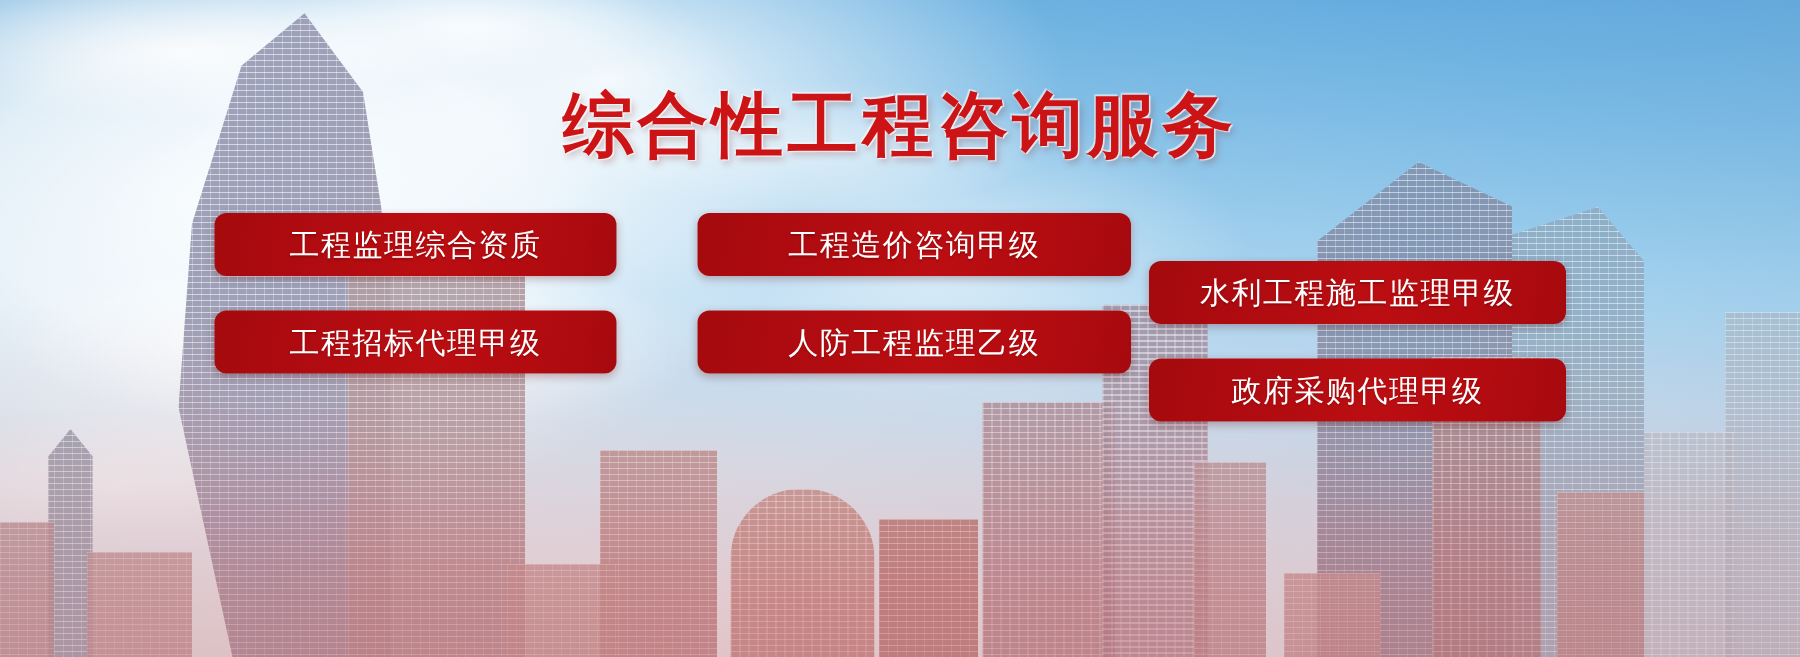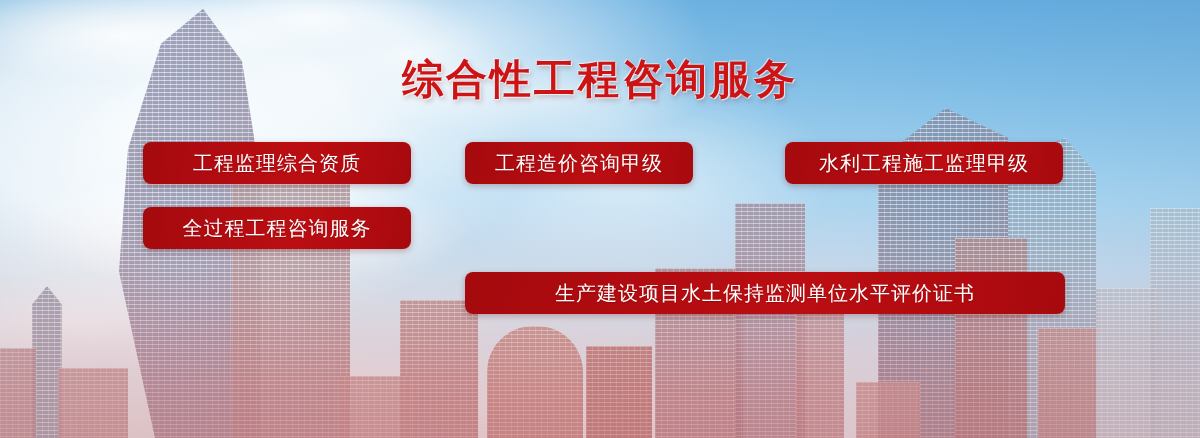--- a/index.html
+++ b/index.html
@@ -70,21 +70,21 @@
   }
 
   
   .content { position:absolute; inset:0; }
 
   .title {
     position:absolute;
     top:52px;
     left:0; right:0;
     text-align:center;
-    font-size:41px;
+    font-size:47px;
     font-weight:bold;
     letter-spacing:3px;
     color:#cc1315;
     text-shadow:
        0 0 2px rgba(255,255,255,0.85),
        1px 1px 0 rgba(255,255,255,0.65),
       -1px -1px 0 rgba(255,255,255,0.45),
        2px 3px 5px rgba(120,20,20,0.25);
     white-space:nowrap;
   }
@@ -104,22 +104,22 @@
     letter-spacing:1px;
     display:flex;
     align-items:center;
     justify-content:center;
     white-space:nowrap;
     text-shadow:0 1px 1px rgba(90,0,0,0.35);
   }
 
   
   .c1 { left:143px;  width:268px; }
-  .c2 { left:465px;  width:228px; }
-  .c3 { left:785px;  width:278px; }
+  .c2 { left:465px;  width:289px; }
+  .c3 { left:766px;  width:278px;margin-top:32px; }
   .wide { left:465px; width:600px; }
 </style>
 </head>
 <body>
 
 <div class="banner">
 
   <div class="sky"></div>
   <div class="clouds"></div>
 
@@ -159,24 +159,27 @@
     <div class="title">综合性工程咨询服务</div>
 
     <div class="rows">
 
       <div class="row">
         <div class="badge c1">工程监理综合资质</div>
         <div class="badge c2">工程造价咨询甲级</div>
         <div class="badge c3">水利工程施工监理甲级</div>
       </div>
 
-
       <div class="row">
-        <div class="badge c1">全过程工程咨询服务</div>
+        <div class="badge c1">工程招标代理甲级</div>
+        <div class="badge c2">人防工程监理乙级</div>
+        <div class="badge c3">政府采购代理甲级</div>
       </div>
 
       <div class="row">
-        <div class="badge wide">生产建设项目水土保持监测单位水平评价证书</div>
+      </div>
+
+      <div class="row">
       </div>
 
     </div>
   </div>
 </div>
 
 </body></html>

